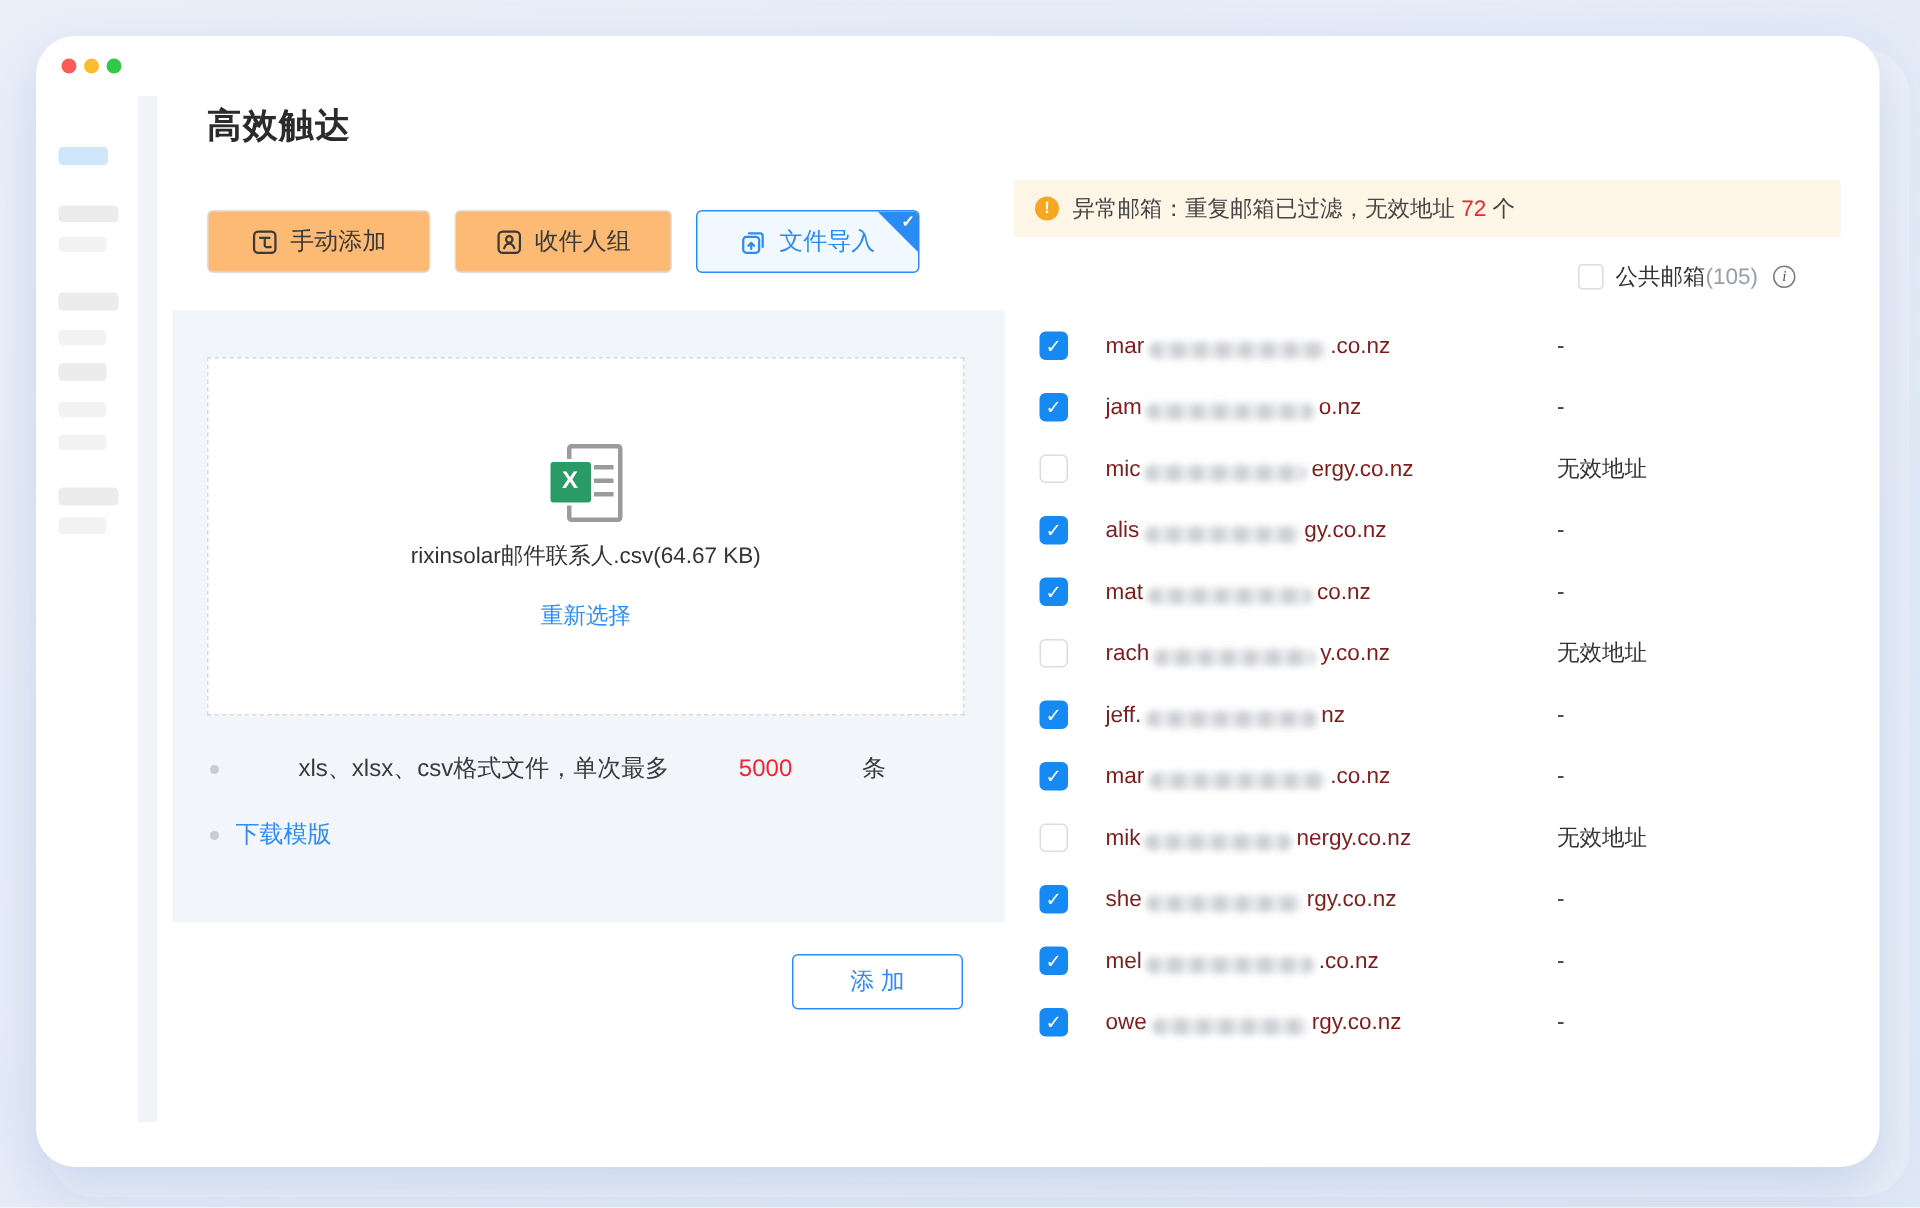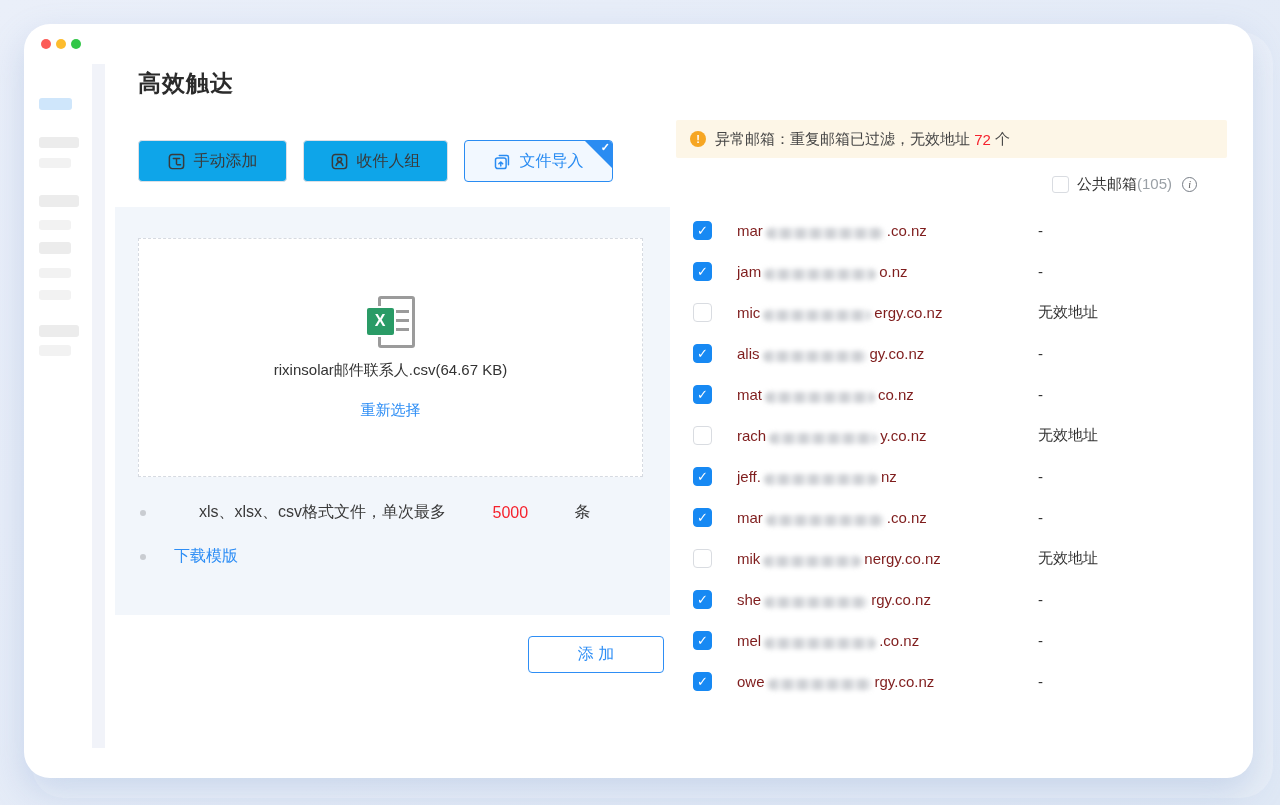--- a/index.html
+++ b/index.html
@@ -17,21 +17,21 @@
 
   
   .skel-bar { position:absolute; left:15px; border-radius:3px; }
   .v-divider { position:absolute; left:68px; top:40px; width:13px; height:684px; background:#f1f3f9; }
 
   
   .page-title { position:absolute; left:114px; top:44px; font-size:23px; font-weight:700; color:#2b2b2b; letter-spacing:1px; }
 
   
   .tab { position:absolute; top:116px; height:42px; border:1px solid #dcdfe6; border-radius:4px;
-    background:#0ea5e9; color:#3a3a3a; font-size:16px; display:flex; align-items:center; justify-content:center;
+    background:#fdba74; color:#3a3a3a; font-size:16px; display:flex; align-items:center; justify-content:center;
     gap:9px; cursor:pointer; overflow:hidden; }
   .tab-1 { left:114px; width:149px; }
   .tab-2 { left:279px; width:145px; }
   .tab-3 { left:440px; width:149px; }
   .tab.active { border-color:#2a8cf2; color:#2a8cf2; background:#f2f8ff; }
   .tab .corner { display:none; position:absolute; top:0; right:0; width:0; height:0;
     border-top:27px solid #2a8cf2; border-left:27px solid transparent; }
   .tab .corner-check { display:none; position:absolute; top:0px; right:2px; color:#fff; font-size:11px; font-weight:700; }
   .tab.active .corner, .tab.active .corner-check { display:block; }
   .tab svg { flex:none; }
@@ -47,23 +47,23 @@
   .xls-x { position:absolute; left:0; top:12px; width:27px; height:27px; background:#2a9b66; border-radius:2px;
     color:#fff; font-weight:700; font-size:16px; display:flex; align-items:center; justify-content:center;
     box-shadow:0 0 0 2px #fff; }
   .file-name { font-size:15px; color:#333; }
   .reselect { margin-top:21px; font-size:15px; color:#2e8ef5; cursor:pointer;text-align:right; }
 
   .tip { position:absolute; left:25px; display:flex; align-items:center; font-size:16px; color:#3a3a3a; white-space:pre; }
   .tip .dot { width:6px; height:6px; border-radius:50%; background:#c9ccd1; margin-right:11px; flex:none; }
   .tip-1 { top:295px;gap:42px; } .tip-2 { top:339px; }
   .red { color:#f5222d; }
-  .blue-link { color:#2e8ef5; cursor:pointer;margin-left:17px; }
-
-  .add-btn { position:absolute; left:504px; top:612px; width:136px; height:37px; background:#fff;
+  .blue-link { color:#2e8ef5; cursor:pointer; }
+
+  .add-btn { position:absolute; left:504px; top:612px; width:114px; height:37px; background:#fff;
     border:1px solid #2e8ef5; border-radius:4px; color:#2e8ef5; font-size:16px;
     display:flex; align-items:center; justify-content:center; cursor:pointer; }
 
   
   .alert { position:absolute; left:652px; top:96px; width:551px; height:38px; background:#fdf6e7;
     border-radius:2px; display:flex; align-items:center; padding-left:14px; font-size:15px; color:#454545; white-space:pre; }
   .alert-icon { width:16px; height:16px; border-radius:50%; background:#f6a623; color:#fff; font-size:11px;
     font-weight:700; display:flex; align-items:center; justify-content:center; margin-right:9px; flex:none; }
 
   .public-row { position:absolute; left:1028px; top:151px; display:flex; align-items:center; gap:8px;

